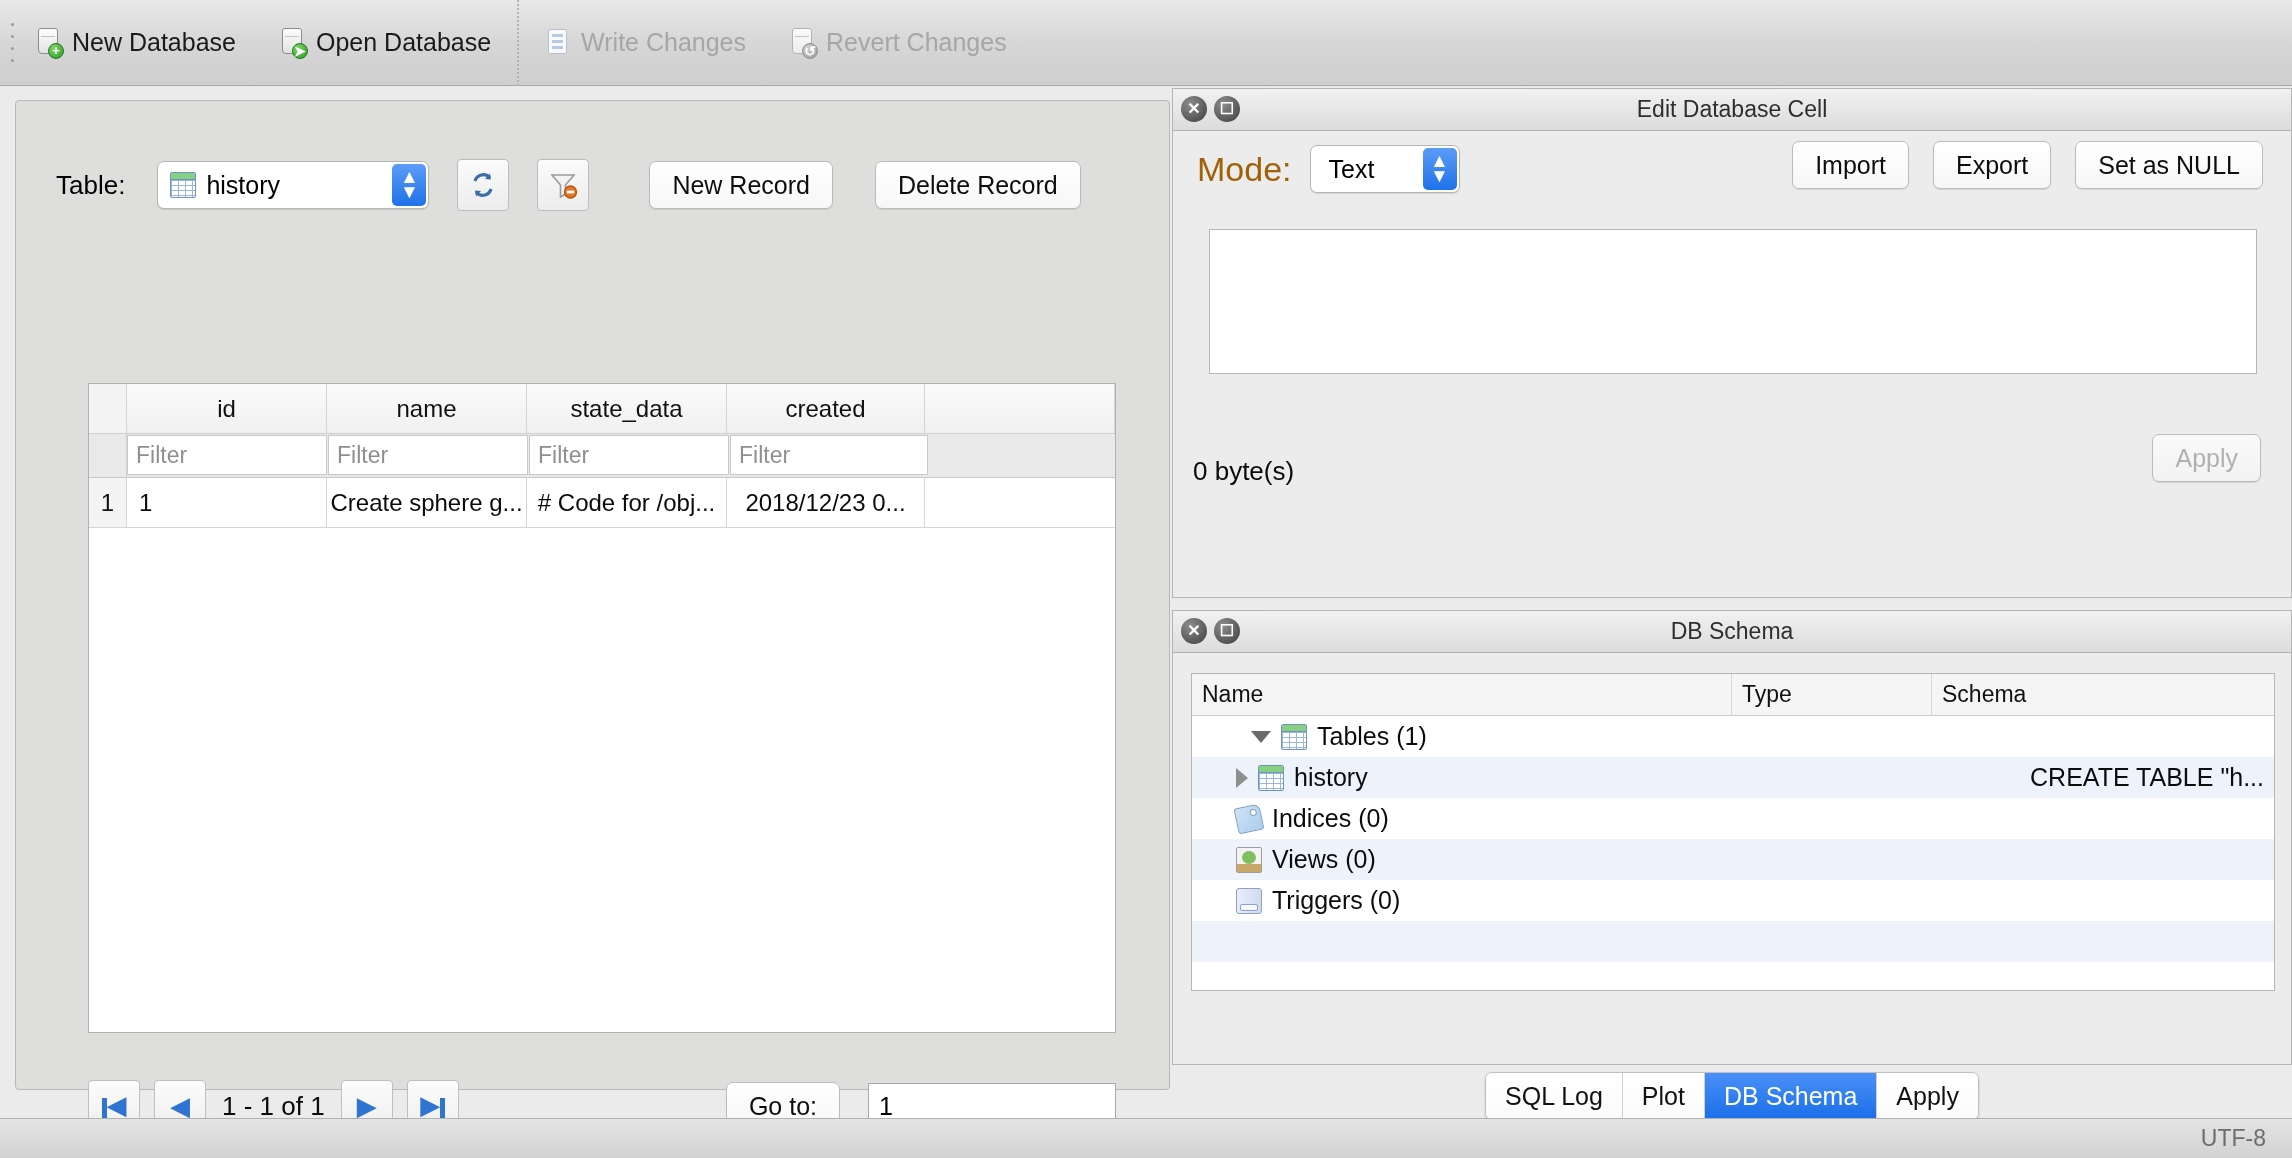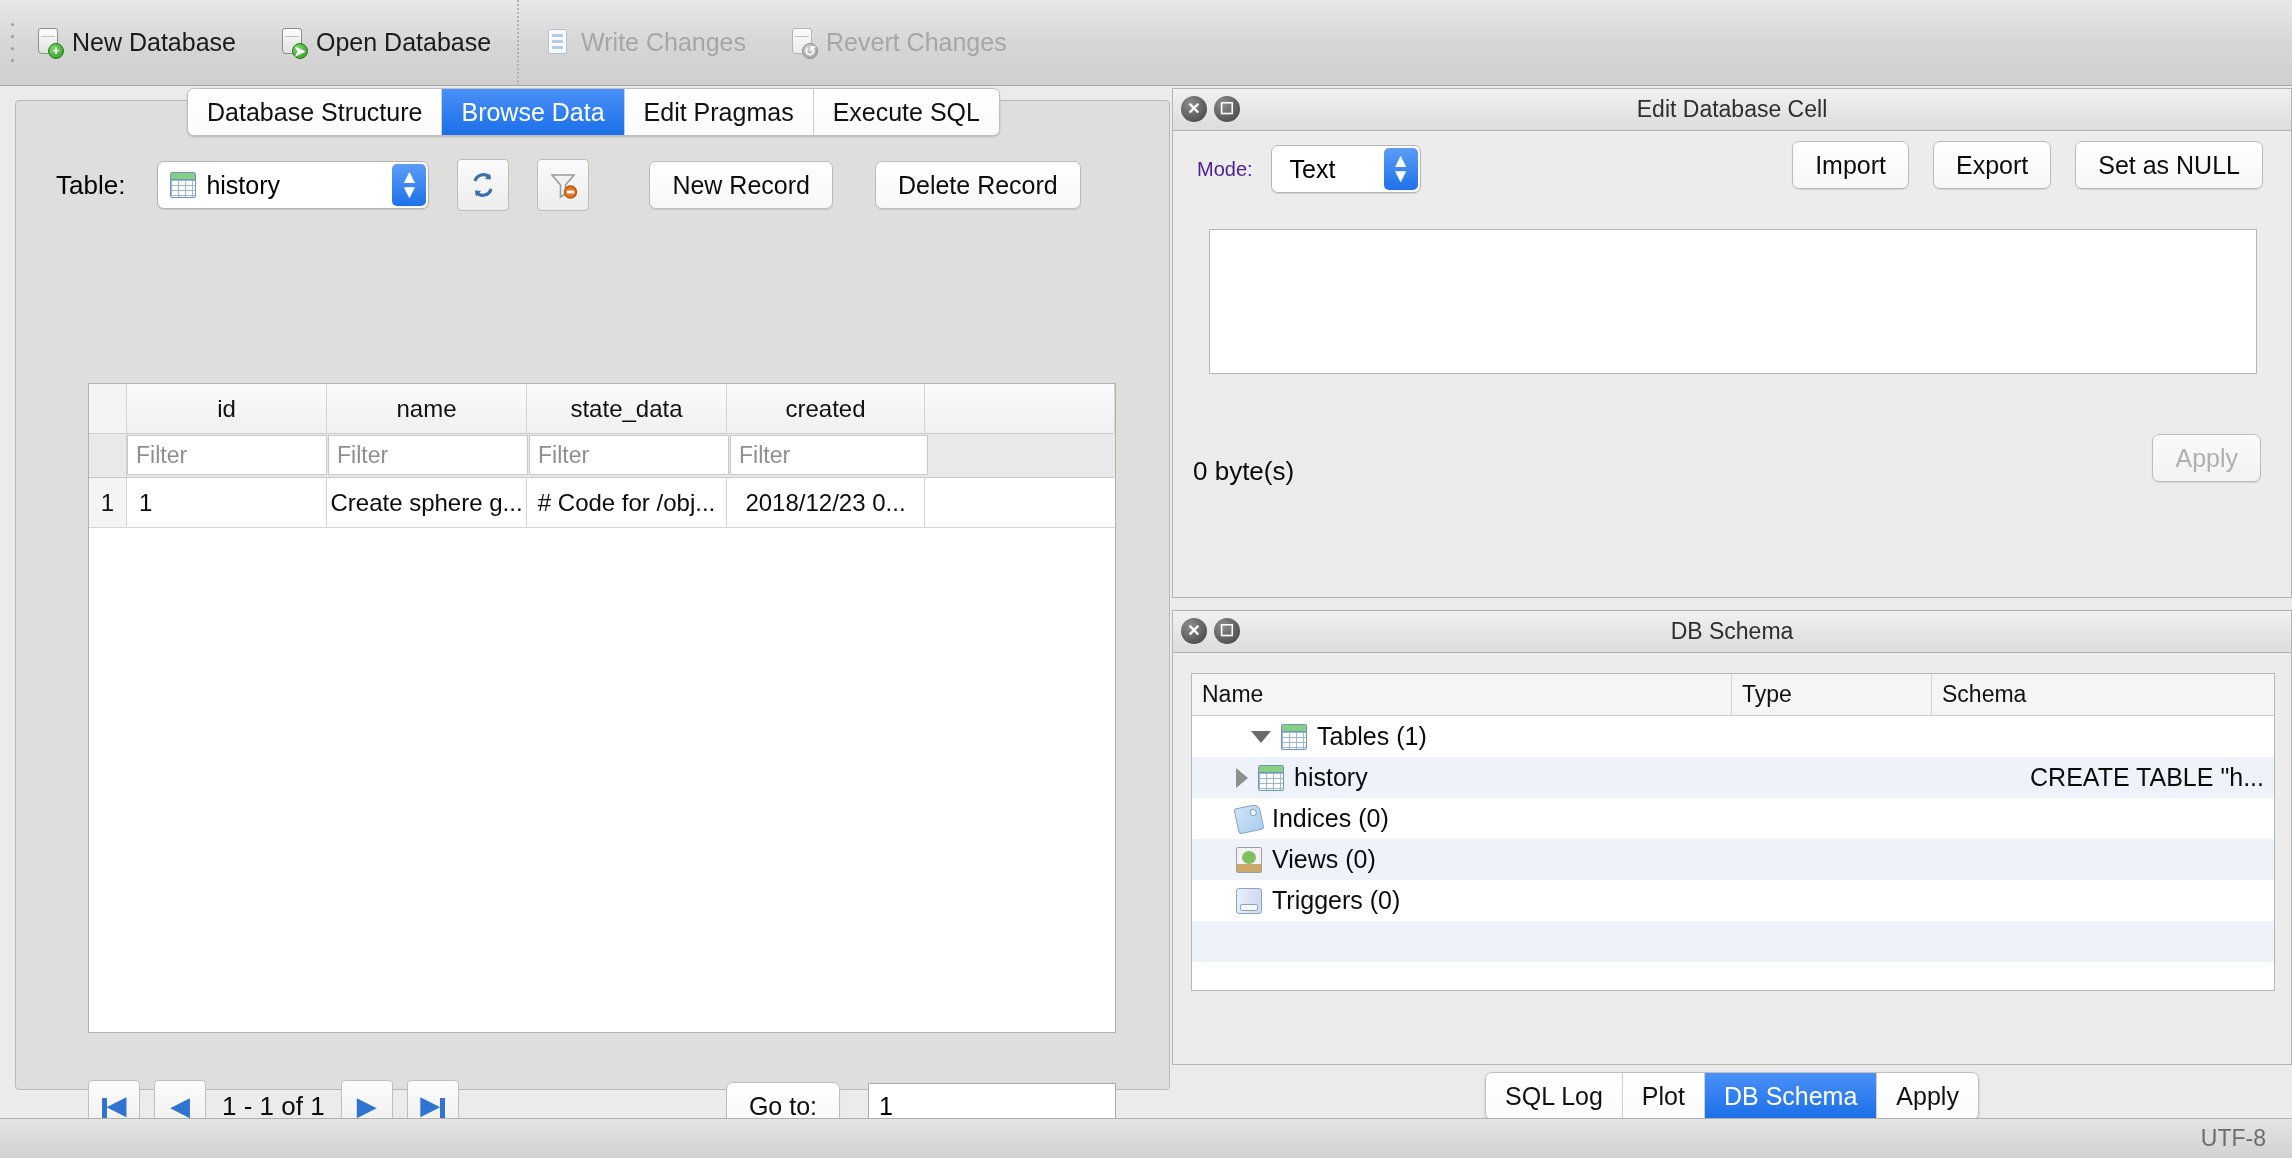--- a/index.html
+++ b/index.html
@@ -210,21 +210,21 @@
   }
   .dock-btns { position:absolute; left: 8px; top: 7px; display:flex; gap: 7px;}
   .dock-btn {
     width: 26px; height: 26px; border-radius: 50%;
     background: radial-gradient(circle at 35% 30%,#8d8d8d,#3d3d3d);
     display:flex; align-items:center; justify-content:center;
     color:#fff; font-size: 16px; line-height:1; font-weight:bold;
   }
 
   #mode-row { position:absolute; left:0; top: 42px; width:100%; height: 76px; display:flex; align-items:center; padding-left: 24px;}
-  #mode-label { font-size: 20px; color:#4c1d95; margin-right: 18px;}
+  #mode-label { font-size: 34px; color:#a16207; margin-right: 18px;}
   .combo.mode { width: 150px; padding-left: 18px; }
   .combo.mode .stepper { background: linear-gradient(to bottom,#5c9cf8,#1f72e8);}
   #cell-buttons { position:absolute; right: 28px; top: 52px; display:flex; gap: 24px;}
   #cell-editor {
     position:absolute; left: 36px; top: 140px; width: 1048px; height: 145px;
     background:#fff; border:1px solid #b6b6b6;
   }
   #cell-type { position:absolute; left: 20px; top: 315px; font-size: 26px; color:#0a0a0a;}
   #cell-size { position:absolute; left: 20px; top: 367px; font-size: 26px; color:#0a0a0a;}
   #apply-btn { position:absolute; right: 30px; top: 345px; }
@@ -325,36 +325,20 @@
     <span class="ico-db gray">
       <span class="body"></span>
         <span class="badge gray arrow">↺</span>
     </span>
     <span>Revert Changes</span>
   </div>
 </div>
 
 <div id="left-pane">
 
-  <div id="main-tabs">
-    <div class="tabrow">
-      <div class="tab">
-        <span>Database Structure</span>
-      </div>
-      <div class="tab active">
-        <span>Browse Data</span>
-      </div>
-      <div class="tab">
-        <span>Edit Pragmas</span>
-      </div>
-      <div class="tab">
-        <span>Execute SQL</span>
-      </div>
-    </div>
-  </div>
 
   <div id="table-row">
     <span id="table-label">Table:</span>
 
     <div class="combo">
       <span class="ico-grid"></span>
       <span class="txt">history</span>
       <span class="stepper">▲<br>▼</span>
     </div>
 

